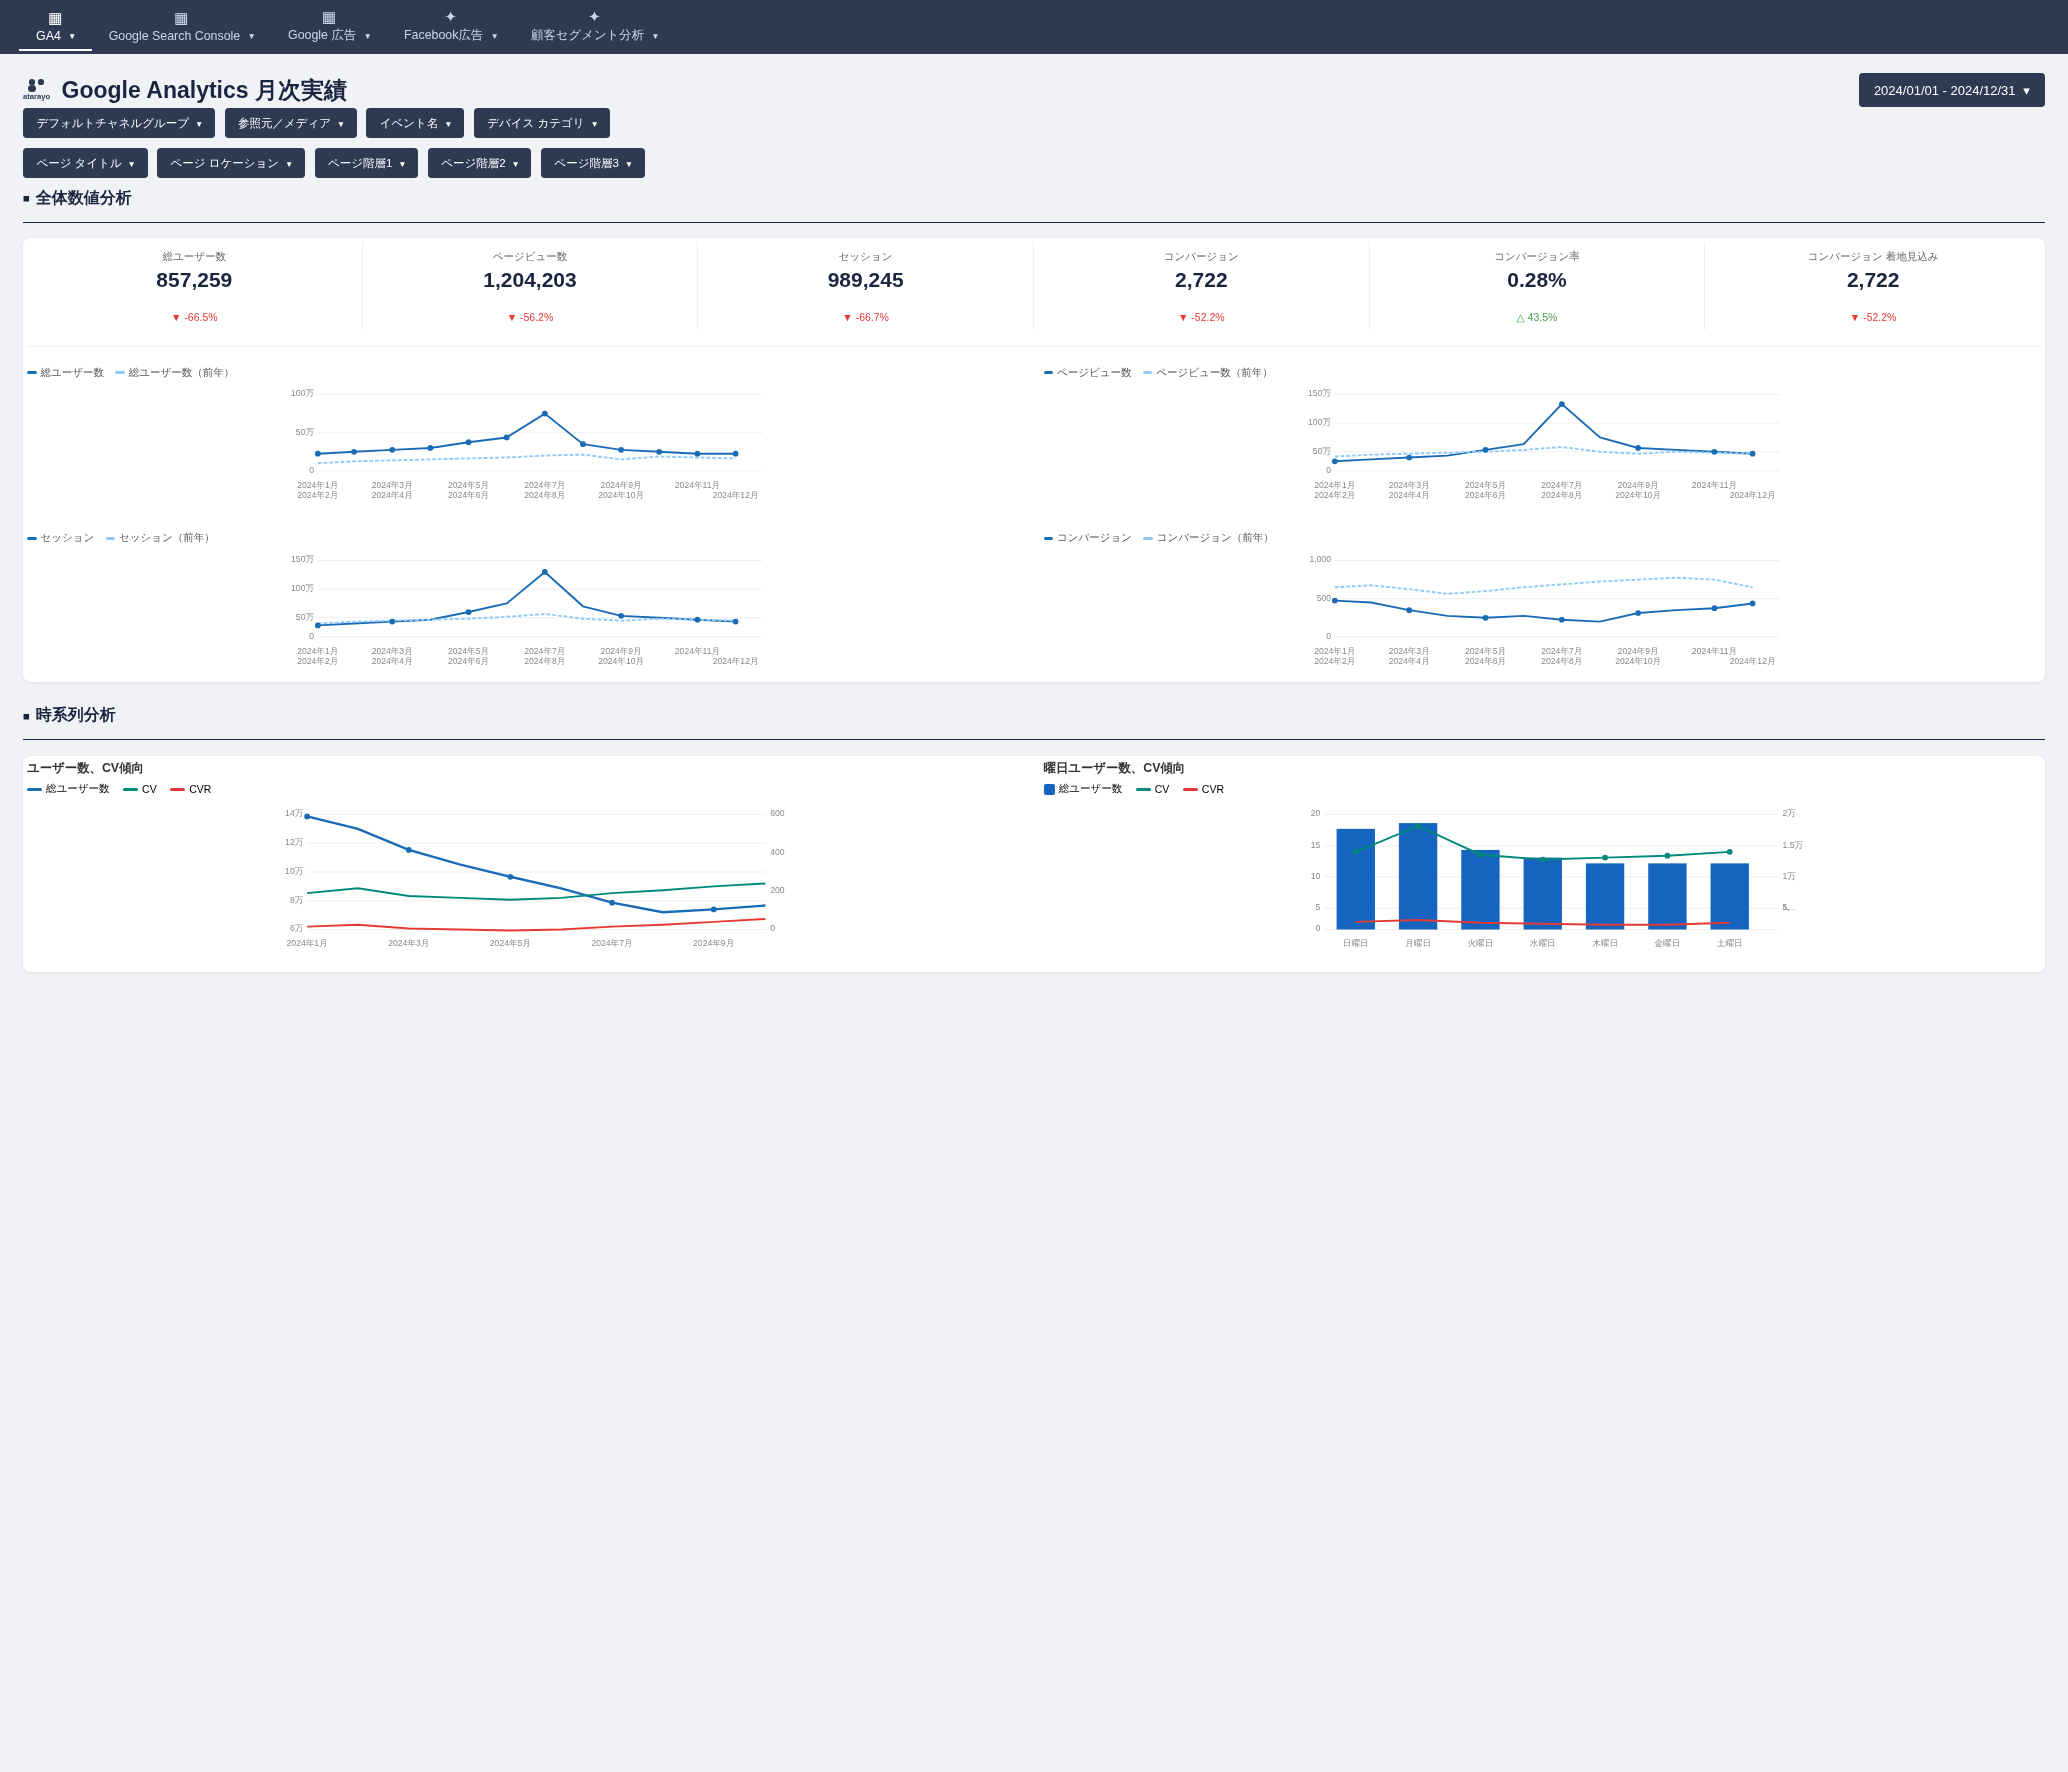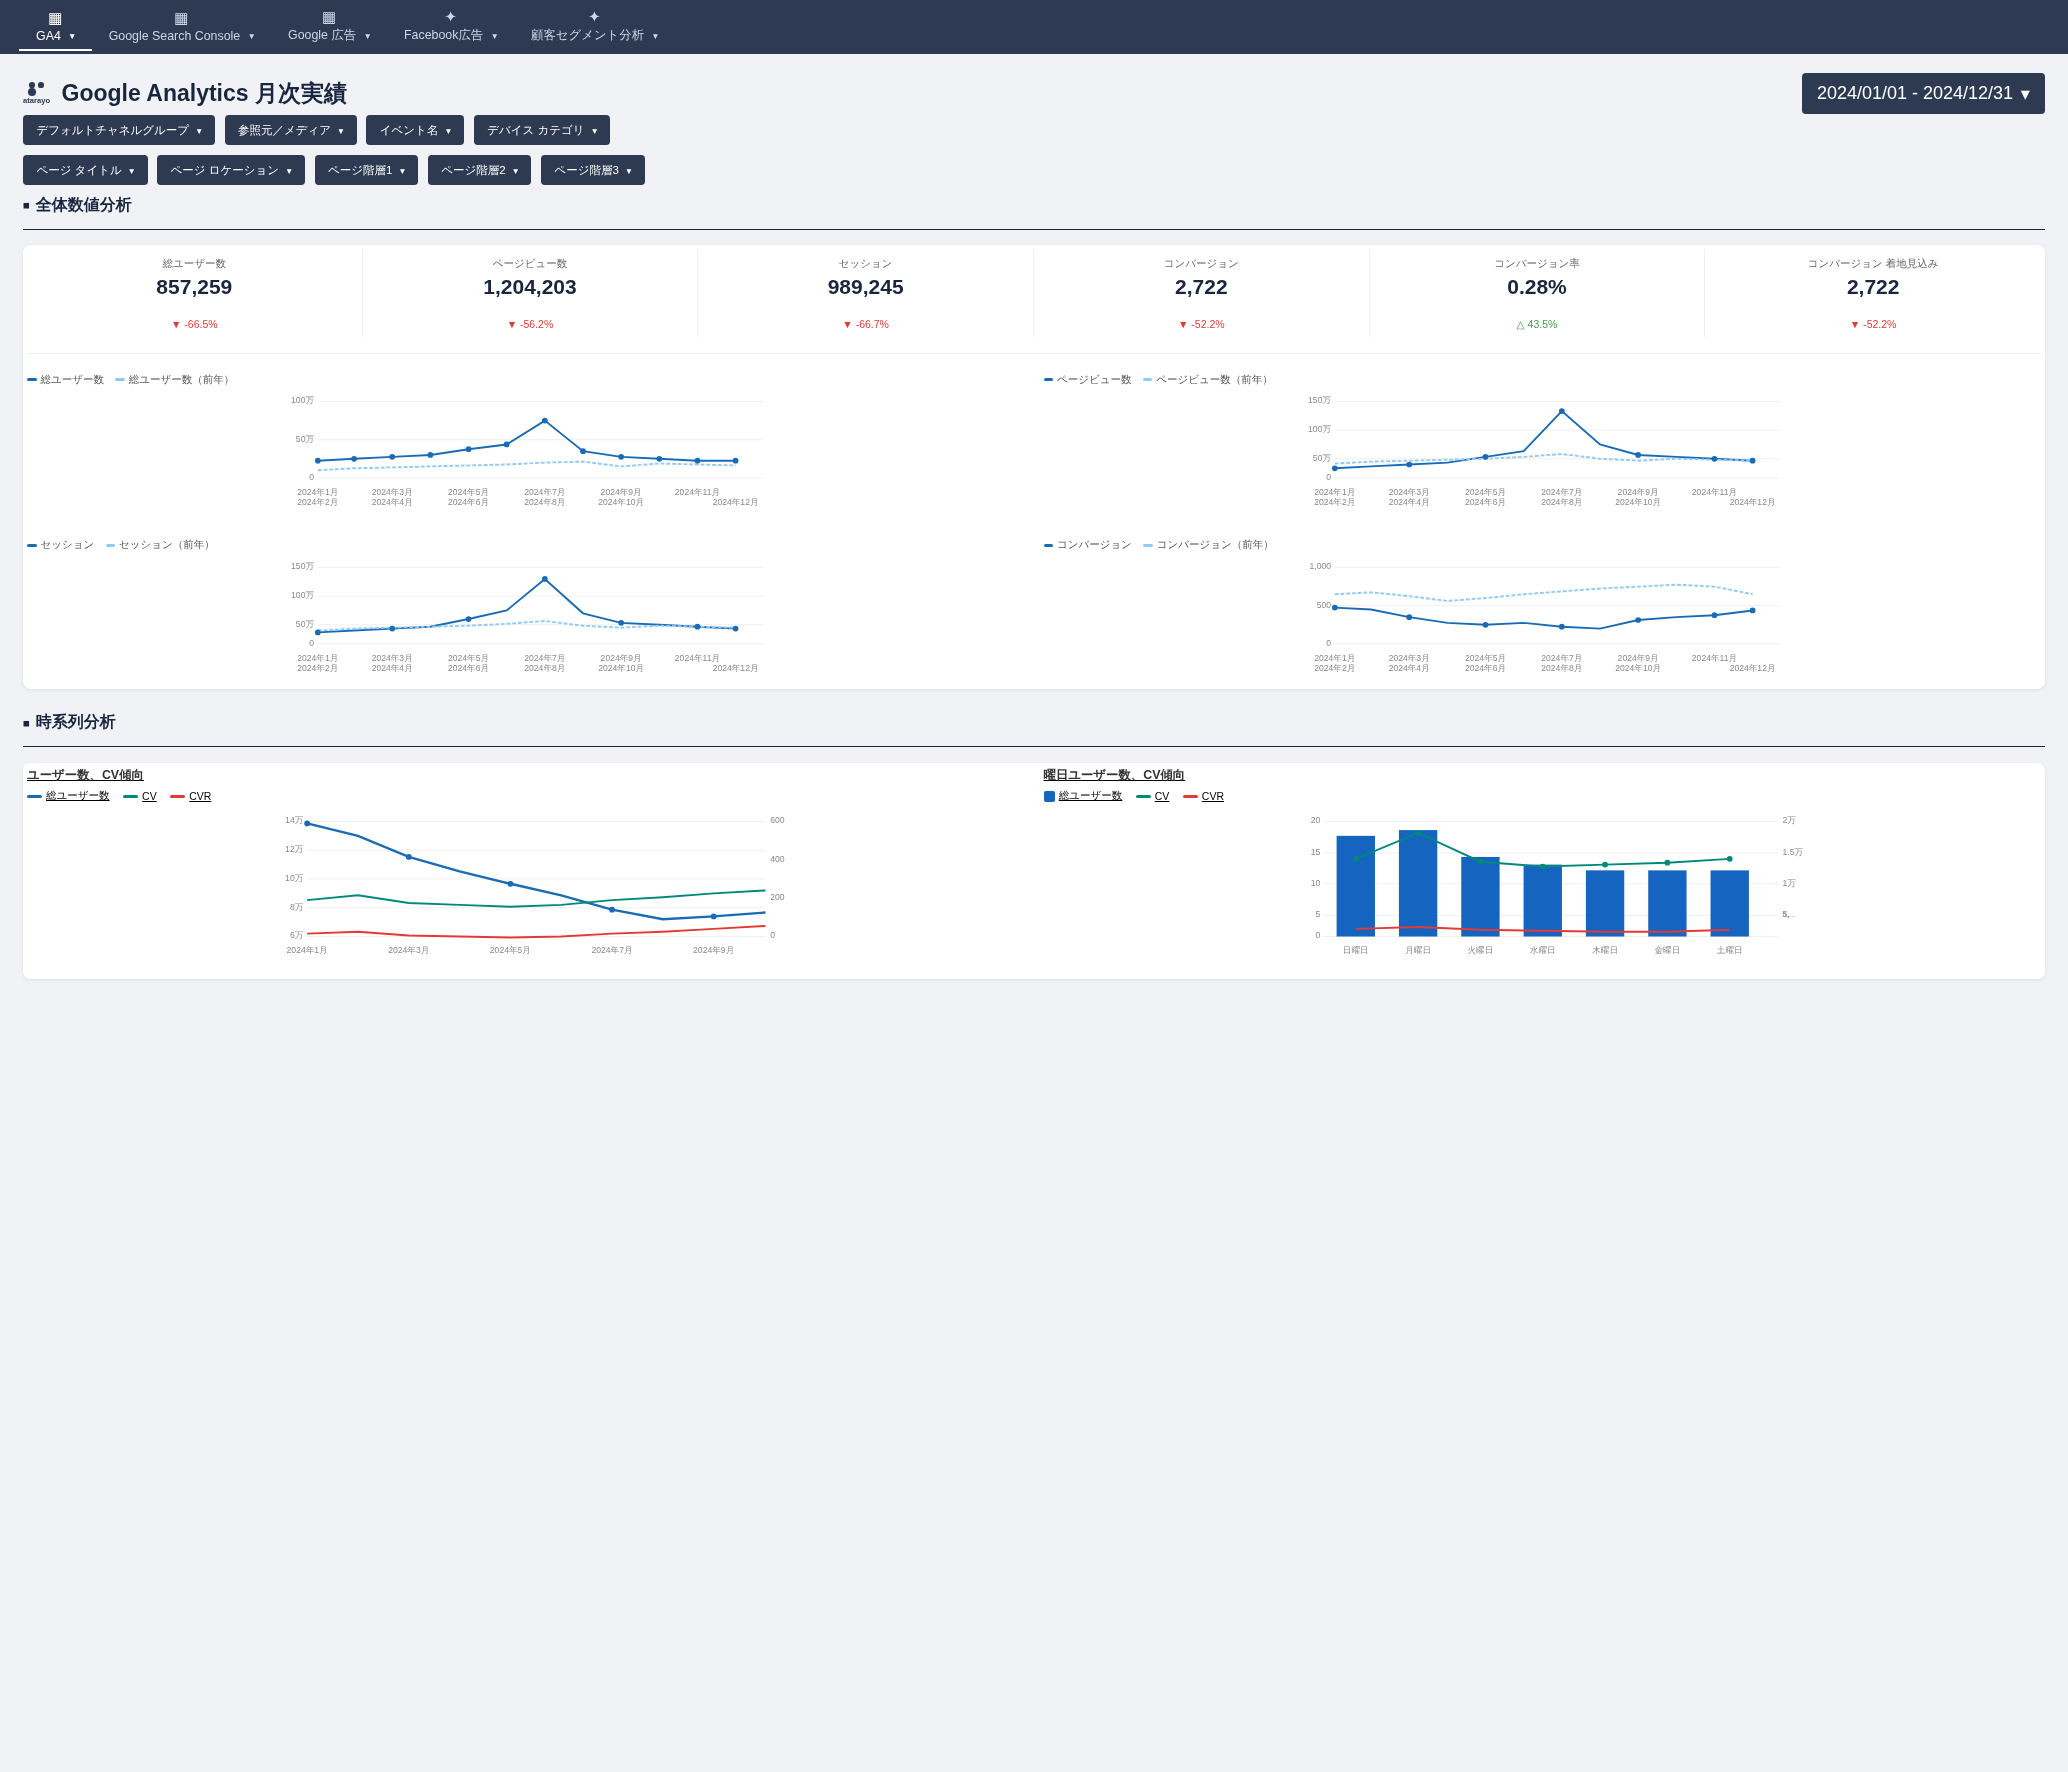--- a/index.html
+++ b/index.html
@@ -63,21 +63,21 @@
       font-weight: bold;
       color: #1a2540;
     }
     .date-range-btn {
       background: #2d3a52;
       color: #fff;
       border: none;
       padding: 9.6px 15.3px;
       border-radius: 3.8px;
       cursor: pointer;
-      font-size: 18px;
+      font-size: 13px;
       display: flex;
       align-items: center;
       gap: 7.6px;
     }
 
     
     .filter-row {
       display: flex;
       flex-wrap: wrap;
       gap: 9.6px;
@@ -169,21 +169,20 @@
       width: 100%;
       height: 124px;
     }
     .axis-label { font-size: 9px; fill: #888; }
 
     
     .time-series-charts {
       display: grid;
       grid-template-columns: 1fr 1fr;
       gap: 19px;
-      text-decoration: underline;
     }
     .ts-chart-title {
       font-size: 12.4px;
       font-weight: bold;
       color: #333;
       margin-bottom: 5.7px;
     }
     .ts-legend {
       display: flex;
       gap: 13.4px;

